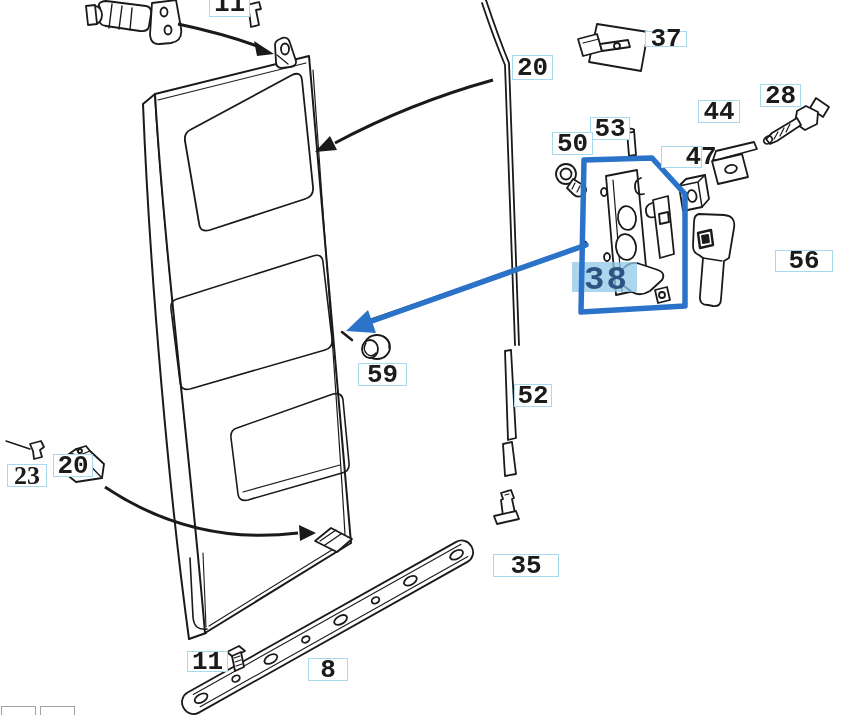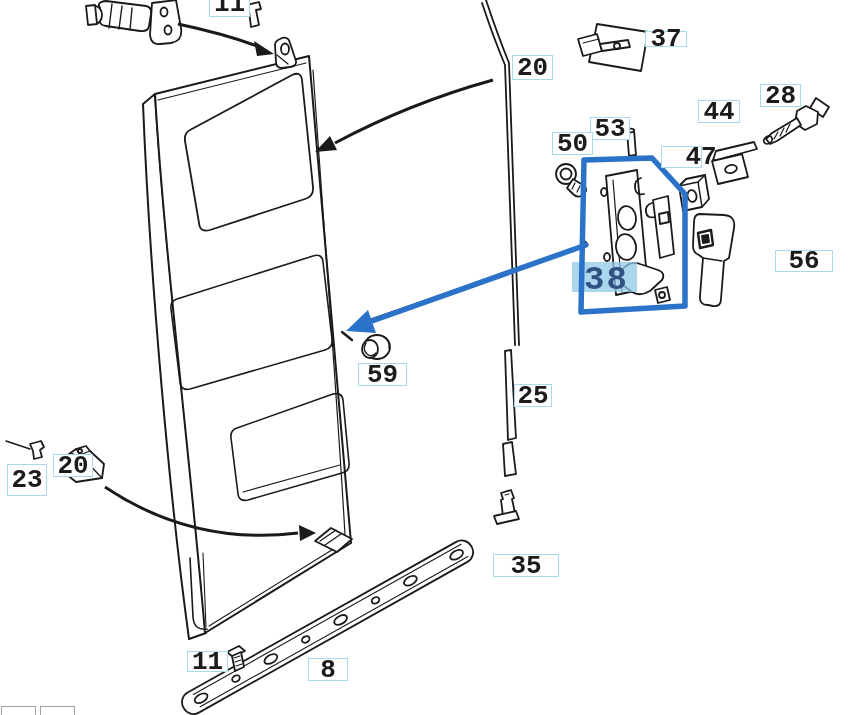--- a/index.html
+++ b/index.html
@@ -16,21 +16,21 @@
   .l-37 {left:645px;top:31px; width:42px;height:16px;}
   .l-53 {left:590px;top:117px;width:40px;height:23px;}
   .l-50 {left:552px;top:132px;width:41px;height:23px;}
   .l-41 {left:760px;top:84px; width:41px;height:23px;}
   .l-44 {left:698px;top:100px;width:42px;height:23px;}
   .l-47 {left:661px;top:146px;width:41px;height:22px;padding-left:39px;}
   .l-56 {left:729px;top:250px;width:58px;height:22px;margin-left:46px;}
   .l-59 {left:358px;top:363px;width:49px;height:23px;}
   .l-29 {left:514px;top:384px;width:38px;height:23px;}
   .l-35 {left:493px;top:554px;width:66px;height:23px;}
-  .l-23 {left:7px;  top:464px;width:40px;height:32px;}
+  .l-23 {left:7px;  top:464px;width:40px;height:23px;font-family:Liberation Serif, serif;}
   .l-20 {left:53px; top:454px;width:40px;height:23px;}
   .l-11b{left:187px;top:651px;width:41px;height:21px;}
   .l-8  {left:308px;top:658px;width:40px;height:23px;}
   .g-1{left:1px; top:706px;width:35px;height:16px;}
   .g-2{left:40px;top:706px;width:35px;height:16px;}
 </style>
 </head>
 <body>
 
 <div class="stage">
@@ -228,21 +228,21 @@
   <div class="plabel l-11t">11</div>
   <div class="plabel l-26">20</div>
   <div class="plabel l-37">37</div>
   <div class="plabel l-53">53</div>
   <div class="plabel l-50">50</div>
   <div class="plabel l-41">28</div>
   <div class="plabel l-44">44</div>
   <div class="plabel l-47">47</div>
   <div class="plabel l-56">56</div>
   <div class="plabel l-59">59</div>
-  <div class="plabel l-29">25</div>
+  <div class="plabel l-29">52</div>
   <div class="plabel l-35">35</div>
   <div class="plabel l-23">23</div>
   <div class="plabel l-20">20</div>
   <div class="plabel l-11b">11</div>
   <div class="plabel l-8">8</div>
 
   <div class="graybox g-1"></div>
   <div class="graybox g-2"></div>
 </div>
 

